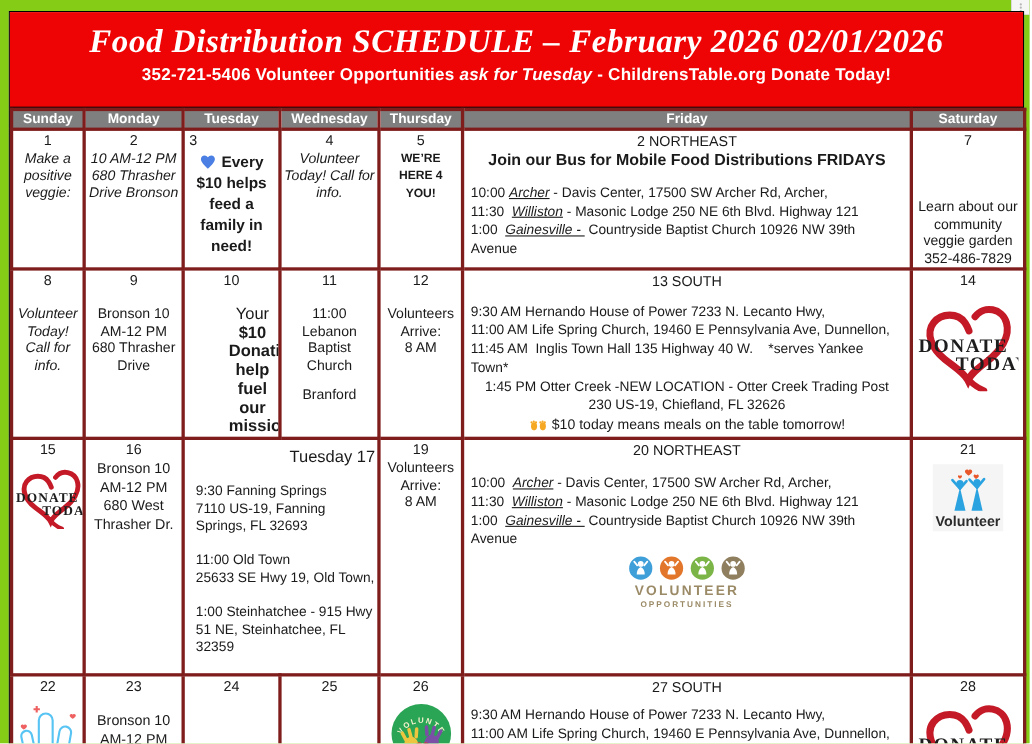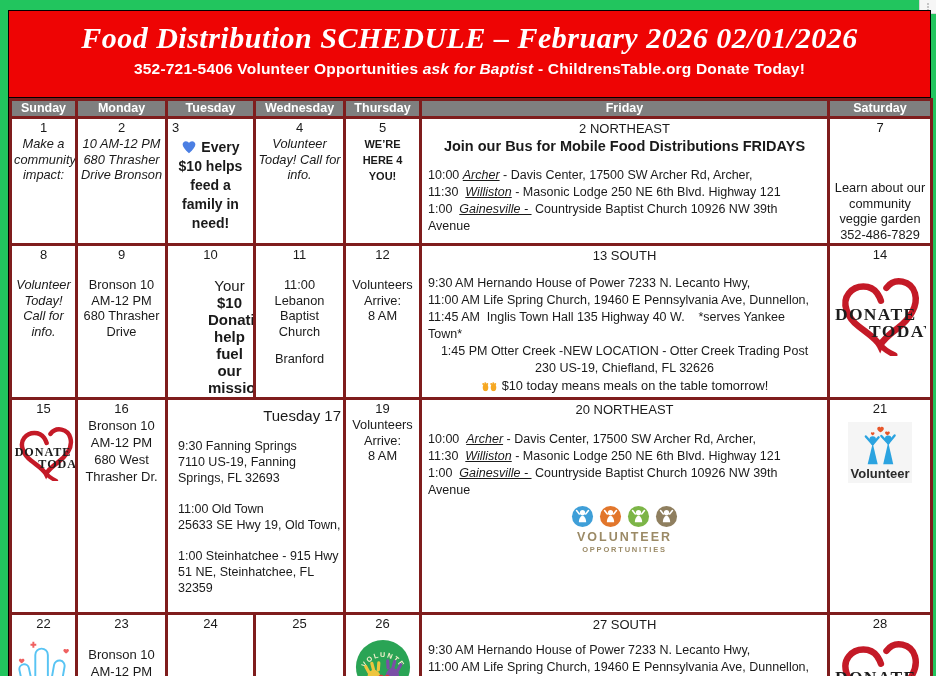--- a/index.html
+++ b/index.html
@@ -1,16 +1,16 @@
 <!DOCTYPE html>
 <html><head>
 <meta charset="utf-8">
 <style>
   html,body{margin:0;padding:0;background:#fff;}
-  .page{position:relative;width:936px;height:676px;background:#22c55e;overflow:hidden;
+  .page{position:relative;width:936px;height:676px;background:#84cc16;overflow:hidden;
         font-family:"Liberation Sans",sans-serif;color:#1a1a1a;}
   .scroll-artifact{position:absolute;top:0;right:0;width:16px;height:13px;background:#f6f6f6;
         border:1px solid #d8d8d8;border-top:none;border-right:none;border-radius:0 0 0 4px;
         display:flex;flex-direction:column;align-items:center;justify-content:center;gap:1px;}
   .scroll-artifact i{display:block;width:2px;height:2px;background:#b5b5b5;border-radius:50%;}
   .sheet{position:absolute;left:8px;top:10px;width:921px;border:1px solid #000;background:#fff;}
   .banner{height:86px;background:#ee0404;border-bottom:1px solid #000;color:#fff;text-align:center;}
   .banner-title{font-family:"Liberation Serif",serif;font-style:italic;font-weight:bold;
         font-size:30px;line-height:34px;padding-top:10px;letter-spacing:.5px;}
   .banner-sub{font-size:15.5px;font-weight:bold;margin-top:5px;letter-spacing:.2px;}
@@ -93,21 +93,21 @@
       <i></i>
     </div>
 
   <div class="sheet">
 
     <div class="banner">
       <div class="banner-title">
         <span>Food Distribution </span><span>SCHEDULE – February 2026  02/01/2026</span>
       </div>
       <div class="banner-sub">
-        <span>352-721-5406 Volunteer Opportunities </span><span class="it">ask for Baptist</span><span> - ChildrensTable.org Donate Today!</span>
+        <span>352-721-5406 Volunteer Opportunities </span><span class="it">ask for Tuesday</span><span> - ChildrensTable.org Donate Today!</span>
       </div>
     </div>
 
     <table class="cal">
       <colgroup>
         <col style="width:66px">
           <col style="width:90px">
           <col style="width:88px">
         <col style="width:90px">
           <col style="width:76px">
@@ -122,21 +122,21 @@
         <th>Tuesday</th>
         <th>Wednesday</th>
         <th>Thursday</th>
         <th>Friday</th>
         <th>Saturday</th>
       </tr>
 
       <tr class="w1">
         <td>
           <div class="num">1</div>
-          <div class="ctext it">Make a community impact:</div>
+          <div class="ctext it">Make a positive veggie:</div>
         </td>
         <td>
           <div class="num">2</div>
           <div class="ctext it">10 AM-12 PM 680 Thrasher Drive Bronson</div>
         </td>
         <td>
           <div class="num numleft">3</div>
           <div class="d3txt">
             <svg width="16" height="14" viewBox="0 0 24 22">
                   <path d="M12 21 C5.5 15 2 11 2 7.2 C2 4.3 4.3 2 7.2 2 C9.2 2 11 3.1 12 4.8 C13 3.1 14.8 2 16.8 2 C19.7 2 22 4.3 22 7.2 C22 11 18.5 15 12 21 Z" fill="#4b7fe3"></path>

